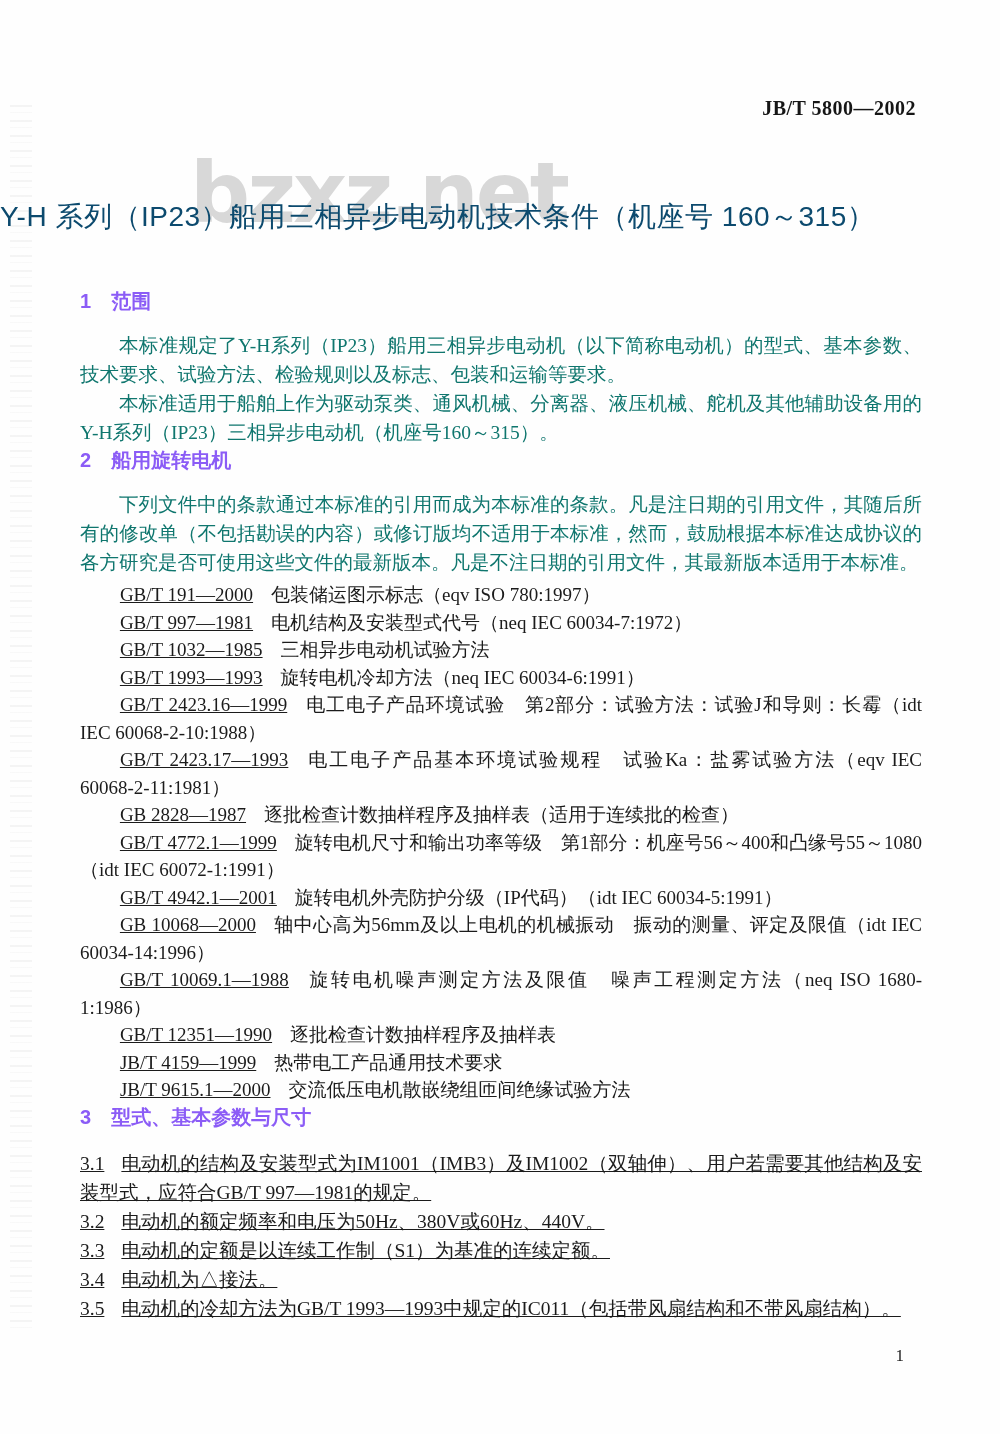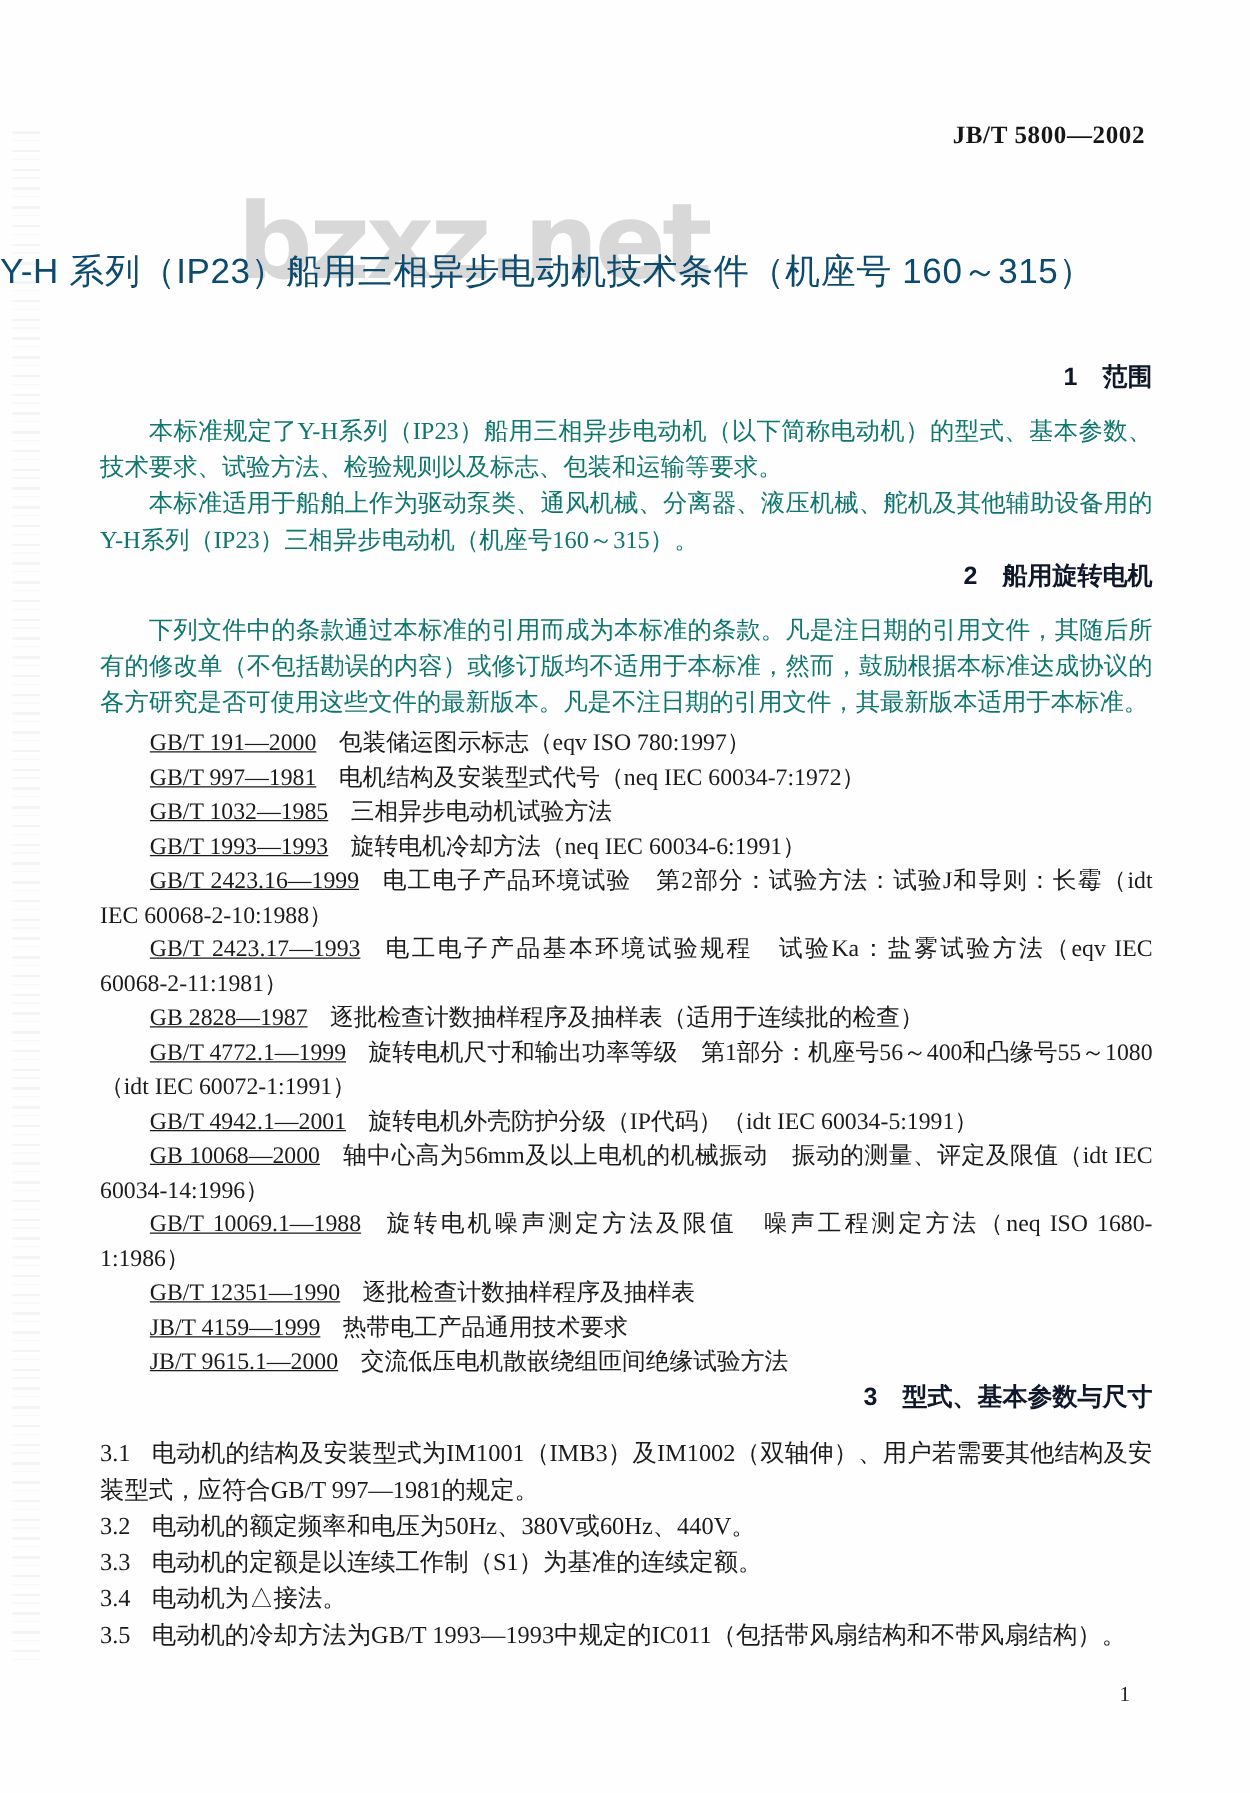--- a/index.html
+++ b/index.html
@@ -44,40 +44,39 @@
     font-weight: 400; font-size: 28px; letter-spacing: 0.5px;
     color: #0c4a6e;
     white-space: nowrap;
   }
   .content {
     position: absolute; top: 288px; left: 80px; width: 842px;
   }
   h2.sec-heading {
     font-family: "Liberation Sans", sans-serif;
     font-weight: 700; font-size: 20px;
-    color: #0f172a;
+    color: #8b5cf6;
     margin: 0 0 16px 0;
-    text-align: right;
   }
   h2.sec-heading .sec-num { margin-right: 20px; }
   .sec-gap { margin-top: 24px; }
   p.body-par {
     font-size: 19.5px; line-height: 29px;
     margin: 0; text-indent: 2em; text-align: justify;
     color: #0f766e;
   }
   .ref-list { margin-top: 4px; }
   p.ref {
     font-size: 19px; line-height: 27.5px;
     margin: 0; text-indent: 2.1em; text-align: justify;
     color: #1b1b1b;
   }
   p.ref .ref-code { white-space: nowrap; text-decoration: underline; }
   p.ref .ref-title { margin-left: 18px; }
-  .item-list { margin-top: 18px; }
+  .item-list { margin-top: 18px; text-decoration: underline; }
   p.item {
     font-size: 19.5px; line-height: 29px;
     margin: 0; text-align: justify; text-indent: 0;
     color: #1b1b1b;
   }
   p.item .item-num {
     font-family: "Liberation Serif", serif;
     margin-right: 17px;
   }
   .page-number {

